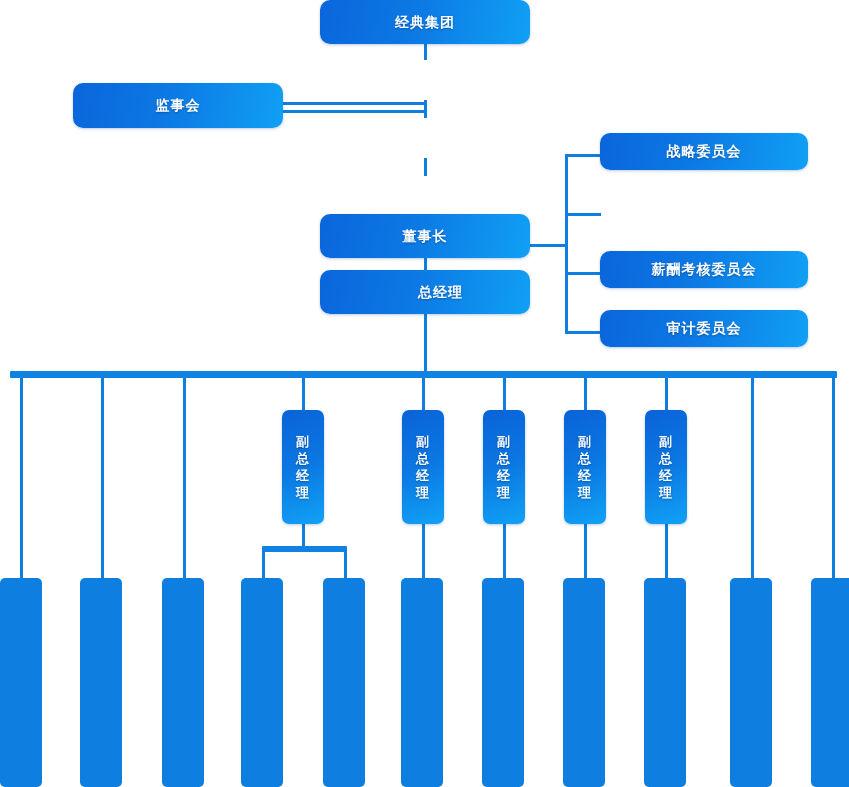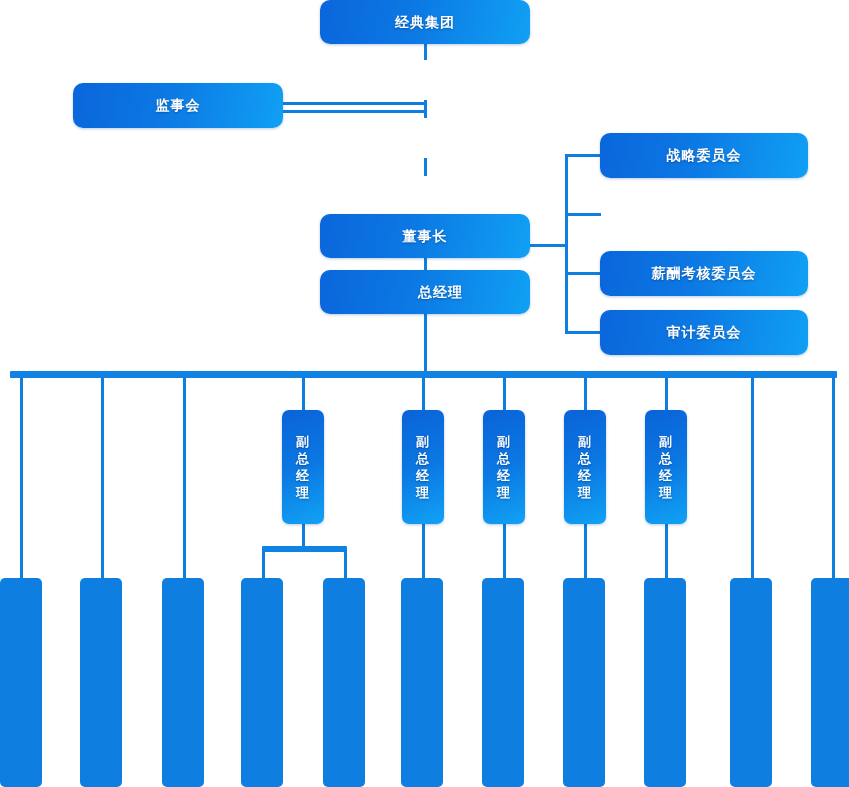--- a/index.html
+++ b/index.html
@@ -35,21 +35,21 @@
   .n-group   {top:0px;}
   .n-sharehold{top:57px;}
   .n-bod     {top:115px;}
   .n-chairman{top:173px;margin-top:41px;}
   .n-gm      {top:270px;padding-left:31px;}
 
   
   .n-supervisors{left:73px;top:83px;width:210px;height:45px;}
 
   
-  .committee{left:600px;width:208px;height:45px;text-align:center;}
+  .committee{left:600px;width:208px;height:37px;text-align:center;}
   .c0{top:133px;} .c1{top:192px;} .c2{top:251px;} .c3{top:310px;}
 
   
   .vp{
     width:42px;height:114px;top:410px;
     border-radius:7px;
     background:linear-gradient(160deg,#0a63d8 0%,#0b78e3 50%,#11a2f5 100%);
   }
   .vp .label{
     font-size:13px;

